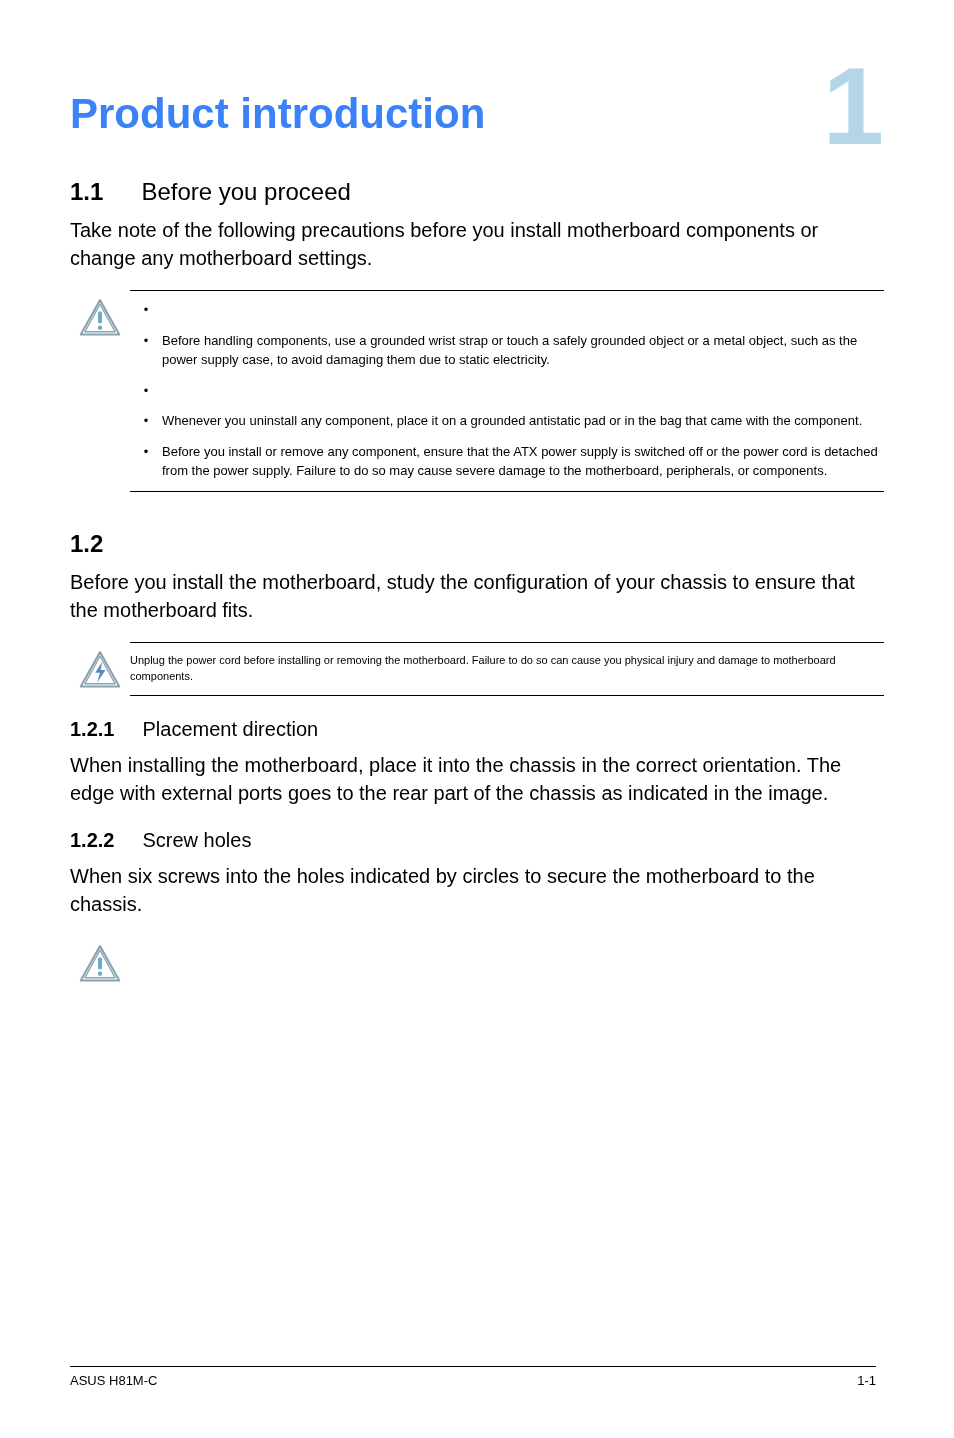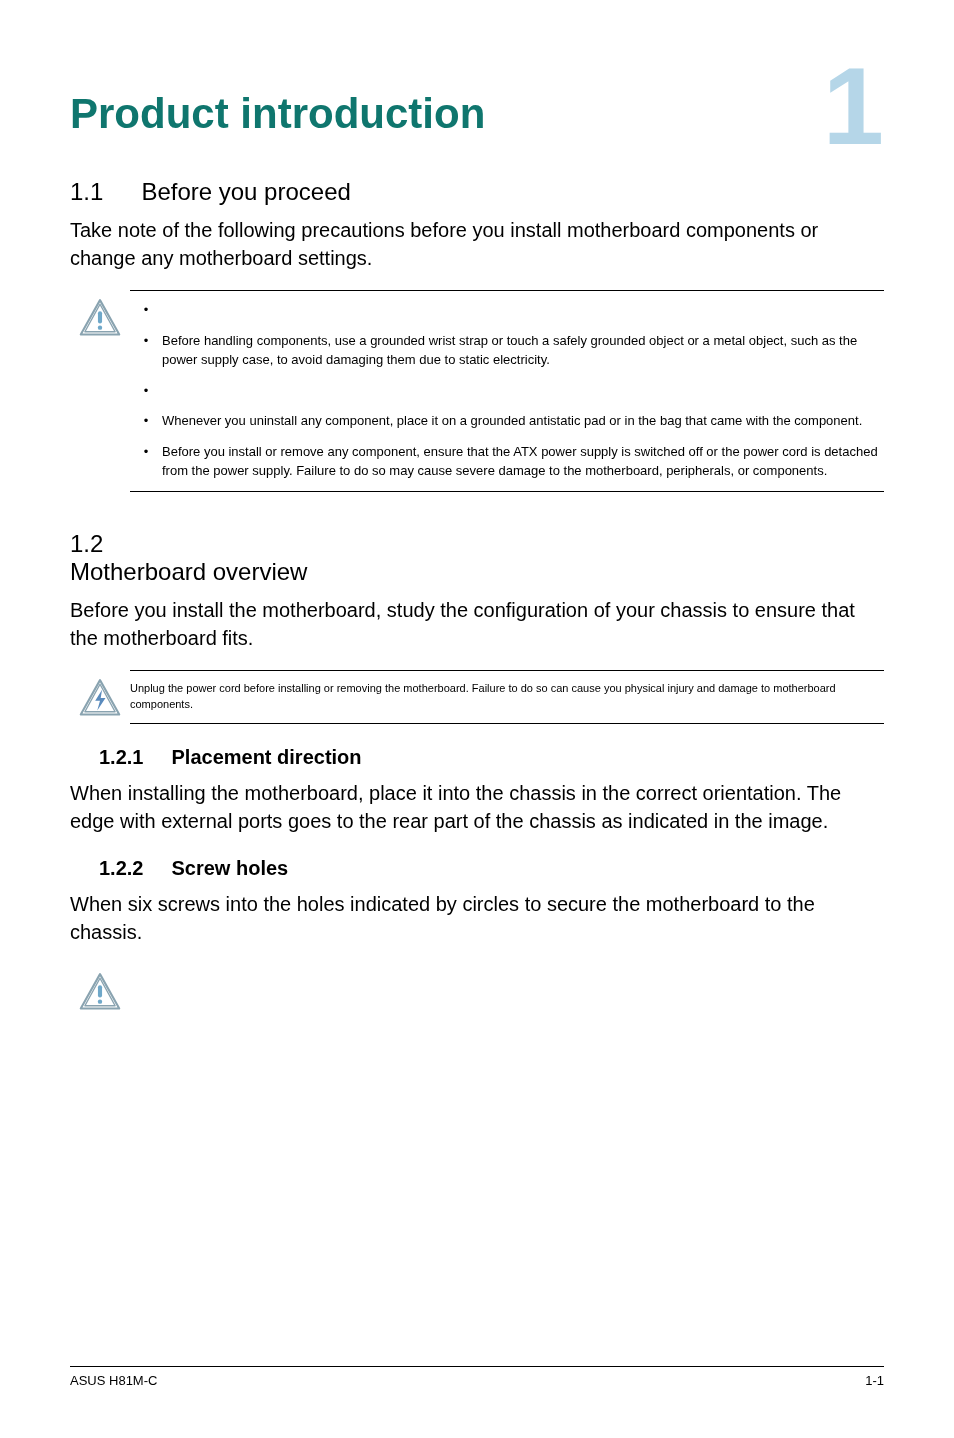--- a/index.html
+++ b/index.html
@@ -16,39 +16,39 @@
       padding: 90px 70px 50px 70px;
       position: relative;
     }
     .chapter-header {
       position: relative;
       margin-bottom: 40px;
     }
     .chapter-title {
       font-size: 42px;
       font-weight: bold;
-      color: #0f766e;
+      color: #3b82f6;
     }
     .chapter-number {
       position: absolute;
       right: 0;
       top: -48px;
       font-size: 110px;
       font-weight: bold;
       color: #b5d6e8;
     }
     .section-header {
       display: flex;
       align-items: baseline;
       margin-top: 30px;
       margin-bottom: 10px;
     }
     .section-number {
       font-size: 24px;
-      font-weight: normal;
+      font-weight: bold;
       margin-right: 38px;
       text-align: right;
     }
     .section-title {
       font-size: 24px;
       font-weight: normal;
     }
     .section-body {
       font-size: 20px;
       line-height: 1.4;
@@ -91,36 +91,35 @@
     }
     .callout-text {
       font-size: 11px;
       line-height: 1.45;
     }
     .subsection-header {
       display: flex;
       align-items: flex-end;
       margin-top: 22px;
       margin-bottom: 10px;
-      margin-left: 29px;
     }
     .subsection-number {
       font-size: 20px;
       font-weight: bold;
       margin-right: 28px;
     }
     .subsection-title {
       font-size: 20px;
-      font-weight: bold;
+      font-weight: normal;
     }
     .footer {
       position: absolute;
       bottom: 50px;
       left: 70px;
-      right: 70px;
+      right: 78px;
       border-top: 1px solid #000;
       padding-top: 6px;
       display: flex;
       justify-content: space-between;
       font-size: 13px;
     }
     .footer-left {
     }
     .footer-right {
     }
@@ -171,21 +170,20 @@
       <li>
           <span class="bullet-dot">•</span>
           <span>Before you install or remove any component, ensure that the ATX power supply is switched off or the power cord is detached from the power supply. Failure to do so may cause severe damage to the motherboard, peripherals, or components.</span>
         </li>
     </ul>
   </div>
 </div>
 
 <div class="section-header" style="margin-top:38px;flex-direction:column;">
   <span class="section-number">1.2</span>
-  <span class="section-title">Motherboard overview</span>
 </div>
 <p class="section-body">Before you install the motherboard, study the configuration of your chassis to ensure that the motherboard fits.</p>
 
 <div class="callout-block">
   <div class="callout-icon shock-icon">
     <svg viewBox="0 0 64 64">
       <path d="M32 6 L60 56 L4 56 Z" fill="none" stroke="#89a3b0" stroke-width="3" stroke-linejoin="round"></path>
       <path d="M32 12 L54 52 L10 52 Z" fill="none" stroke="#89a3b0" stroke-width="2" stroke-linejoin="round"></path>
       <path d="M35 20 L25 36 L32 36 L28 50 L40 32 L33 32 Z" fill="#5a8bbd"></path>
     </svg>

